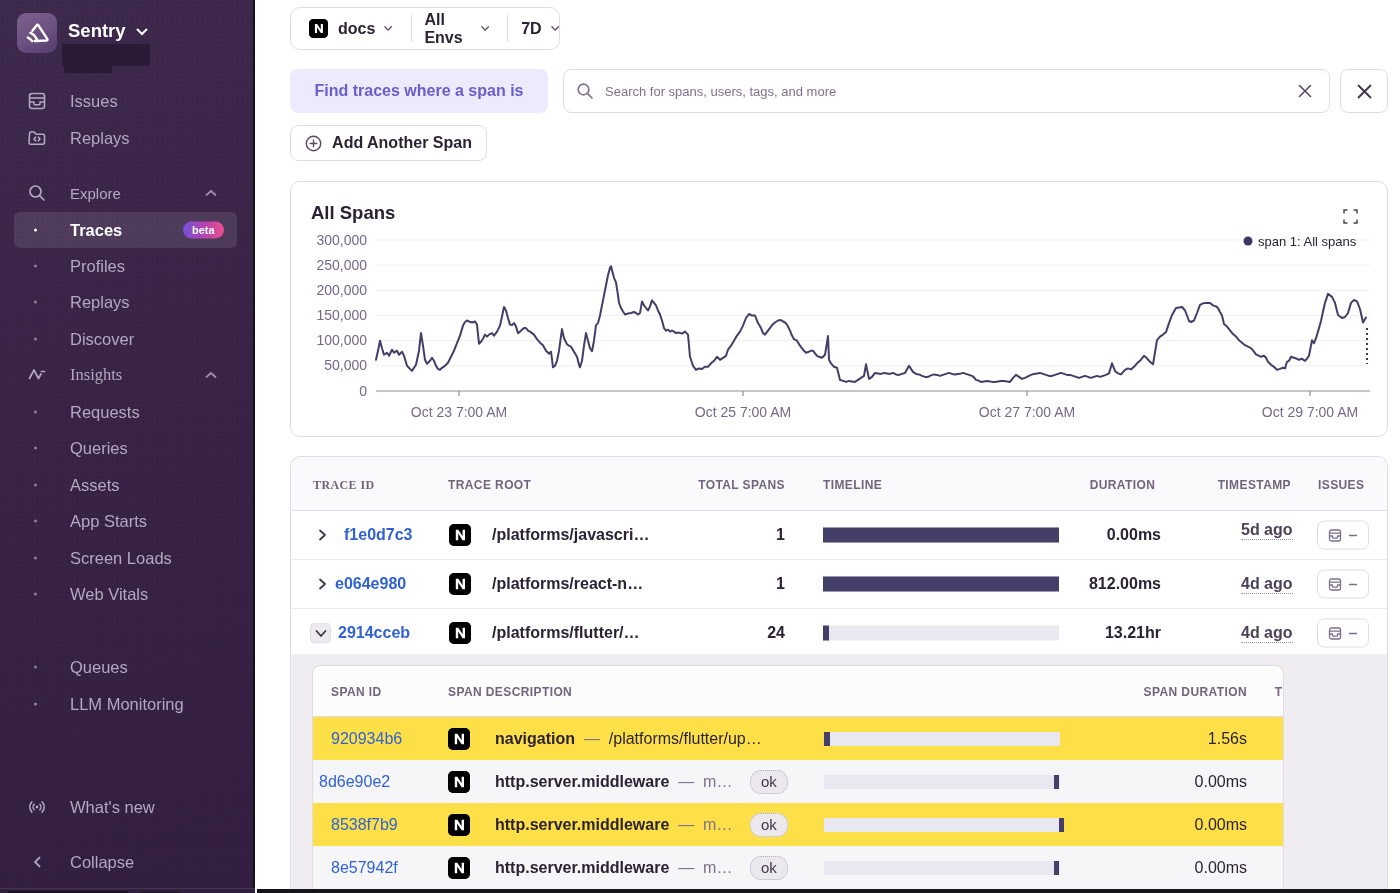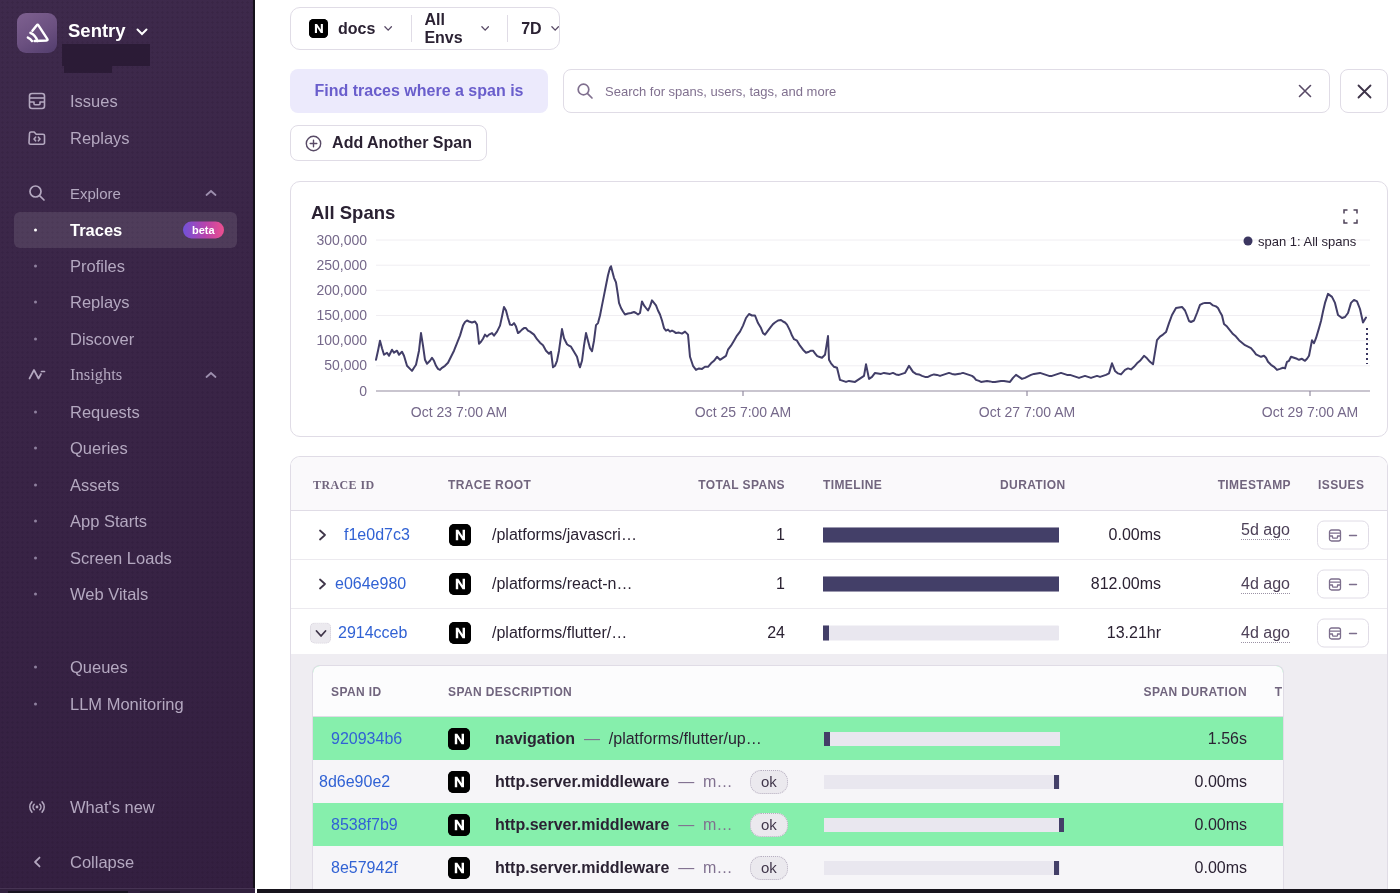--- a/index.html
+++ b/index.html
@@ -73,32 +73,32 @@
   position:absolute; left:33px; top:181px; width:1098px; height:256px;
   border:1px solid #e0dce6; border-radius:10px; background:#fff;
 }
 
 .tablepanel {
   position:absolute; left:33px; top:456px; width:1098px; height:437px;
   border:1px solid #e0dce6; border-radius:10px 10px 0 0; border-bottom:none; background:#fff; overflow:hidden;
 }
 .thead { position:absolute; left:0; top:0; width:100%; height:54px; background:#faf9fb; border-bottom:1px solid #e0dce6; }
 .th { position:absolute; top:21px; font-size:12px; font-weight:bold; color:#71657e; letter-spacing:0.4px; }
-.trow { position:absolute; left:0; width:100%; height:49px; border-bottom:1px solid #eceaef; font-size:16px; color:#2b2233; }
+.trow { position:absolute; left:0; width:100%; height:49px; border-bottom:1px solid #eceaef; font-size:16px; color:#2b2233;font-weight:bold; }
 .tlink { color:#3162d4; }
 .rowchev { position:absolute; left:24px; top:50%; transform:translateY(-50%); width:14px; height:14px; }
 .nicon { position:absolute; left:158px; top:50%; transform:translateY(-50%); width:22px; height:22px; border-radius:6px; background:#000; color:#fff; display:flex; align-items:center; justify-content:center; }
 .bar { position:absolute; left:532px; top:50%; transform:translateY(-50%); width:236px; height:15px; background:#e9e7ef; border-radius:1px; }
 .barfill { position:absolute; left:0; top:0; height:15px; background:#433f68; }
 .tstamp { color:#4d4158; border-bottom:1px dotted #9b92a5; }
 .issuebtn { position:absolute; left:1026px; top:50%; transform:translateY(-50%); width:52px; height:29px; border:1px solid #e0dce6; border-radius:7px; display:flex; align-items:center; justify-content:center; gap:6px; color:#7c6e8c; }
 
 
 .expanded { position:absolute; left:0; top:197px; width:100%; height:240px; background:#efedf2; }
-.subtable { position:absolute; left:21px; top:11px; width:972px; height:226px; background:#86efac; border:1px solid #e0dce6; border-radius:8px 8px 0 0; border-bottom:none; overflow:hidden; }
+.subtable { position:absolute; left:21px; top:11px; width:972px; height:226px; background:#fde047; border:1px solid #e0dce6; border-radius:8px 8px 0 0; border-bottom:none; overflow:hidden; }
 .sthead { position:absolute; left:0; top:0; width:100%; height:51px; background:#fcfcfd; border-bottom:1px solid #e0dce6; }
 .sth { position:absolute; top:19px; font-size:12px; font-weight:bold; color:#71657e; letter-spacing:0.4px; }
 .strow { position:absolute; left:0; width:100%; height:43px; font-size:16px; color:#2b2233; }
 .strow.alt { background:#f6f5f8; }
 .snicon { position:absolute; left:135px; top:50%; transform:translateY(-50%); width:22px; height:22px; border-radius:6px; background:#000; color:#fff; display:flex; align-items:center; justify-content:center; }
 .sbar { position:absolute; left:511px; top:50%; transform:translateY(-50%); width:236px; height:14px; background:#e9e7ef; }
 .okpill { position:absolute; left:437px; top:50%; transform:translateY(-50%); background:#ebe9ee; border:1px dotted #b6aec0; color:#40364a; font-size:15px; border-radius:11px; padding:2px 10px 3px; }
 </style>
 </head>
 <body>
@@ -307,21 +307,21 @@
         <text x="967" y="63.5" font-size="13" fill="#2b2233">span 1: All spans</text>
       </svg>
   </div>
 
   <div class="tablepanel">
     <div class="thead">
       <div class="th" style="left:22px;font-family:Liberation Serif, serif;">TRACE ID</div>
       <div class="th" style="left:157px;">TRACE ROOT</div>
       <div class="th" style="left:401px;width:93px;text-align:right;">TOTAL SPANS</div>
       <div class="th" style="left:532px;">TIMELINE</div>
-      <div class="th" style="left:709px;width:133px;text-align:left;">DURATION</div>
+      <div class="th" style="left:765px;width:133px;text-align:center;">DURATION</div>
       <div class="th" style="left:900px;width:100px;text-align:right;">TIMESTAMP</div>
       <div class="th" style="left:1027px;">ISSUES</div>
     </div>
 
     <div class="trow" style="top:54px;">
       <svg class="rowchev" viewBox="0 0 14 14" fill="none" stroke="#40364a" stroke-width="1.8" stroke-linecap="round" stroke-linejoin="round">
           <path d="M5 2.5 L10 7 L5 11.5"></path>
         </svg>
       <span class="tlink" style="position:absolute;left:53px;top:15px;">f1e0d7c3</span>
       <span class="nicon">

